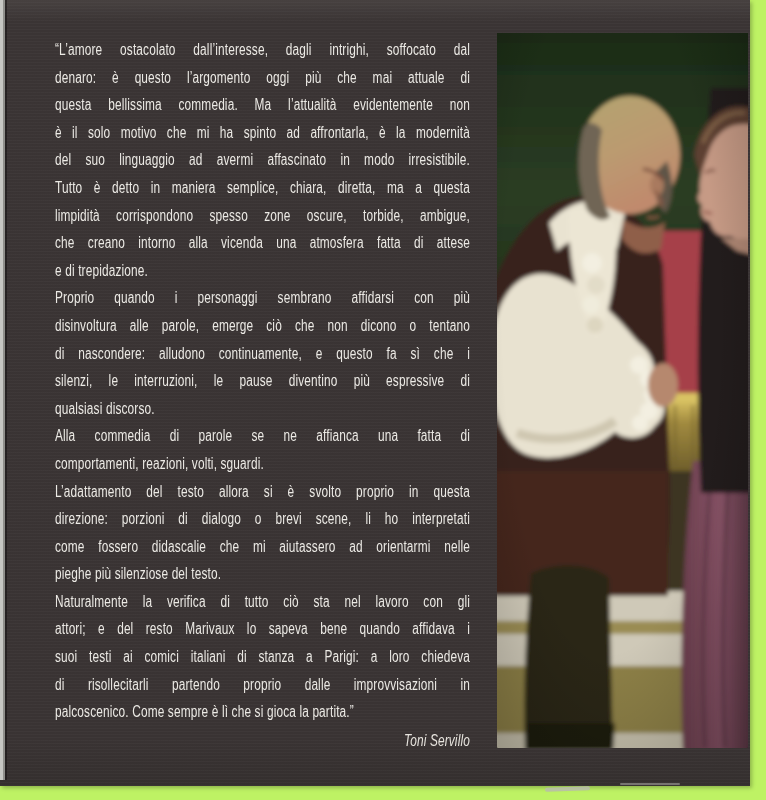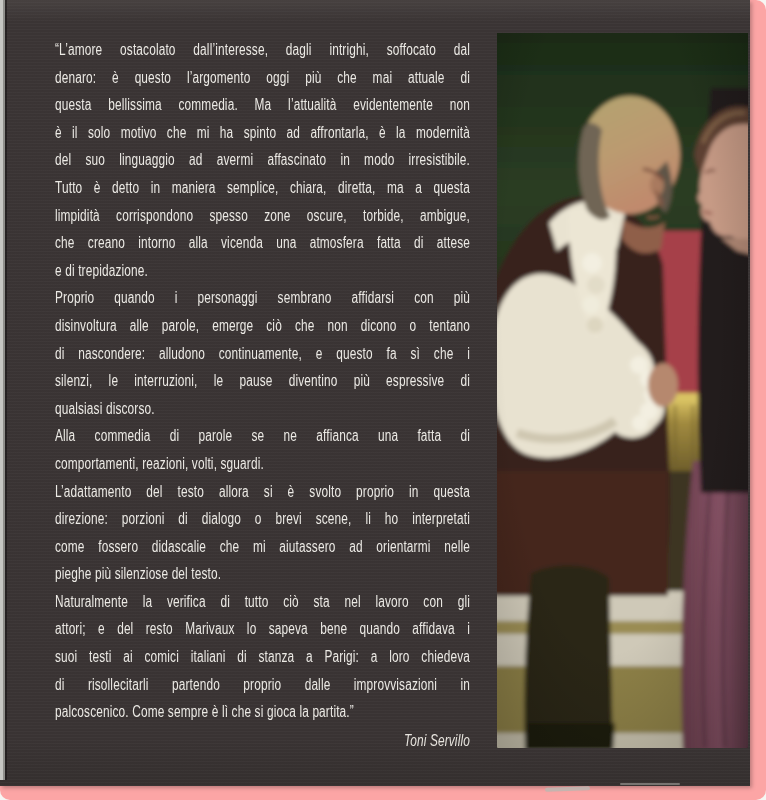--- a/index.html
+++ b/index.html
@@ -3,21 +3,21 @@
 <meta charset="utf-8">
 <style>
   html,body{margin:0;padding:0;}
   body{
     width:766px;height:800px;
     background:#f6f6f3;
     font-family:"Liberation Sans", sans-serif;
     overflow:hidden;
   }
   .scan{
-    position:relative;width:766px;height:800px;background:#fca5a5;border-radius:10px;
+    position:relative;width:766px;height:800px;background:#bef264;
   }
   
   .page{
     position:absolute;left:0;top:0;width:750px;height:786px;
     background:
       linear-gradient(180deg, #474140 0px, #3a3434 22px, #393333 740px, #342f2e 786px);
     box-shadow:2px 2px 4px rgba(0,0,0,.25);
   }
   .page::after{ 
     content:"";position:absolute;inset:0;

